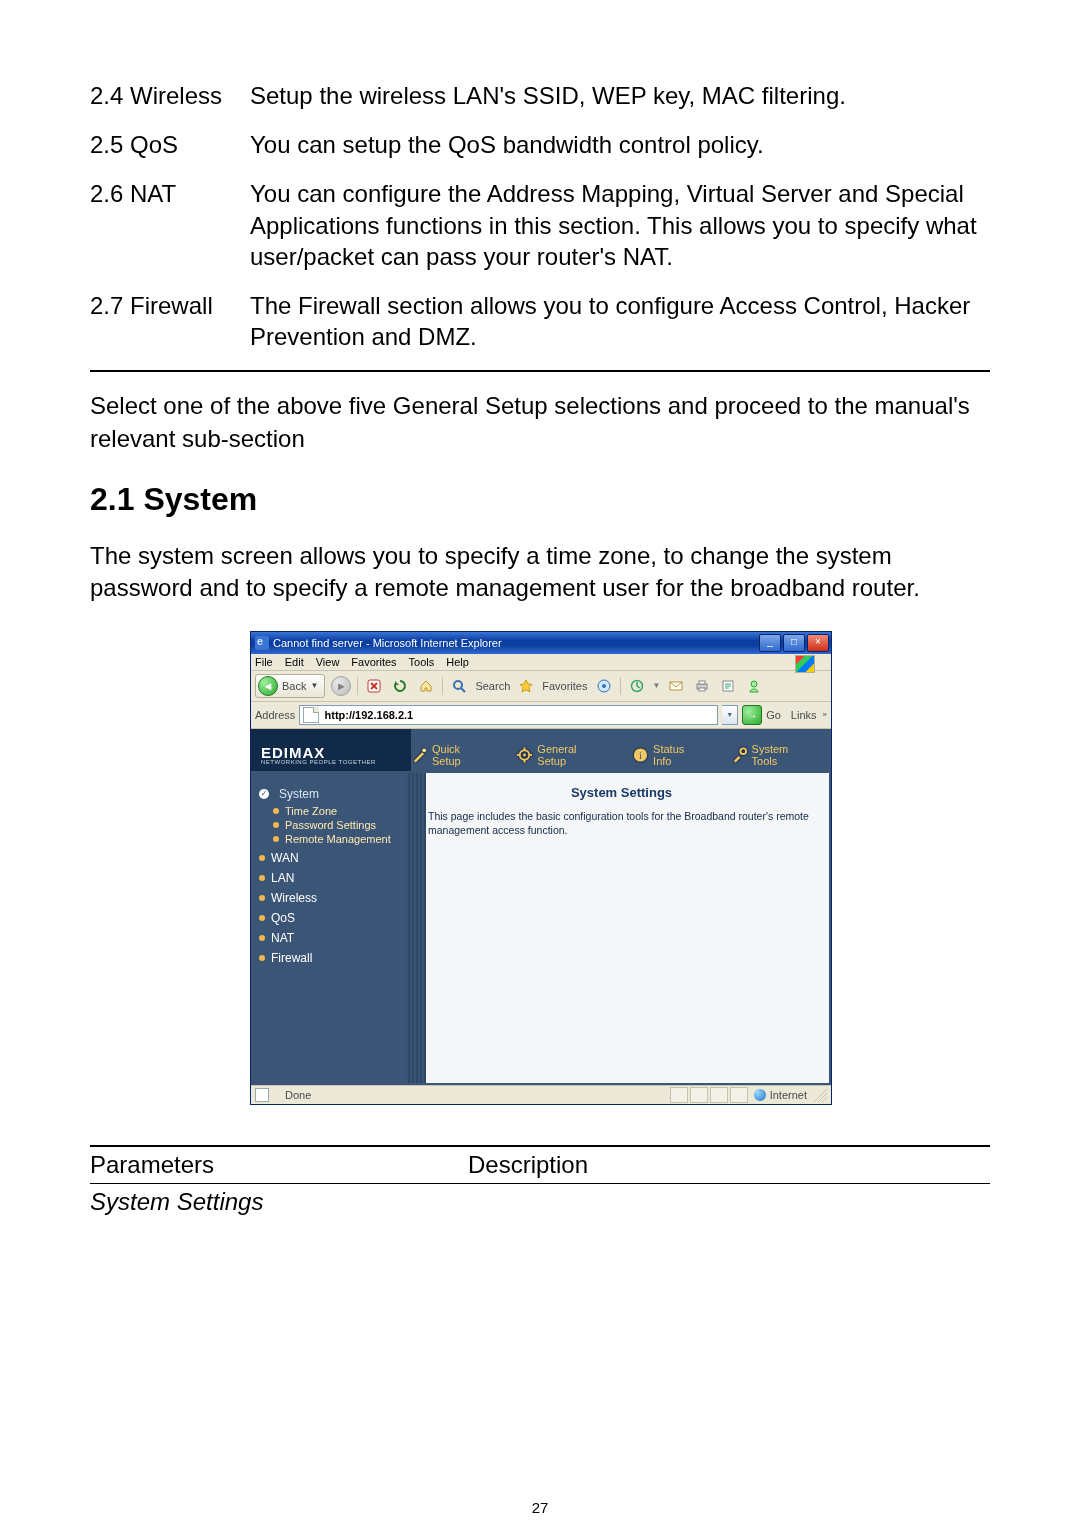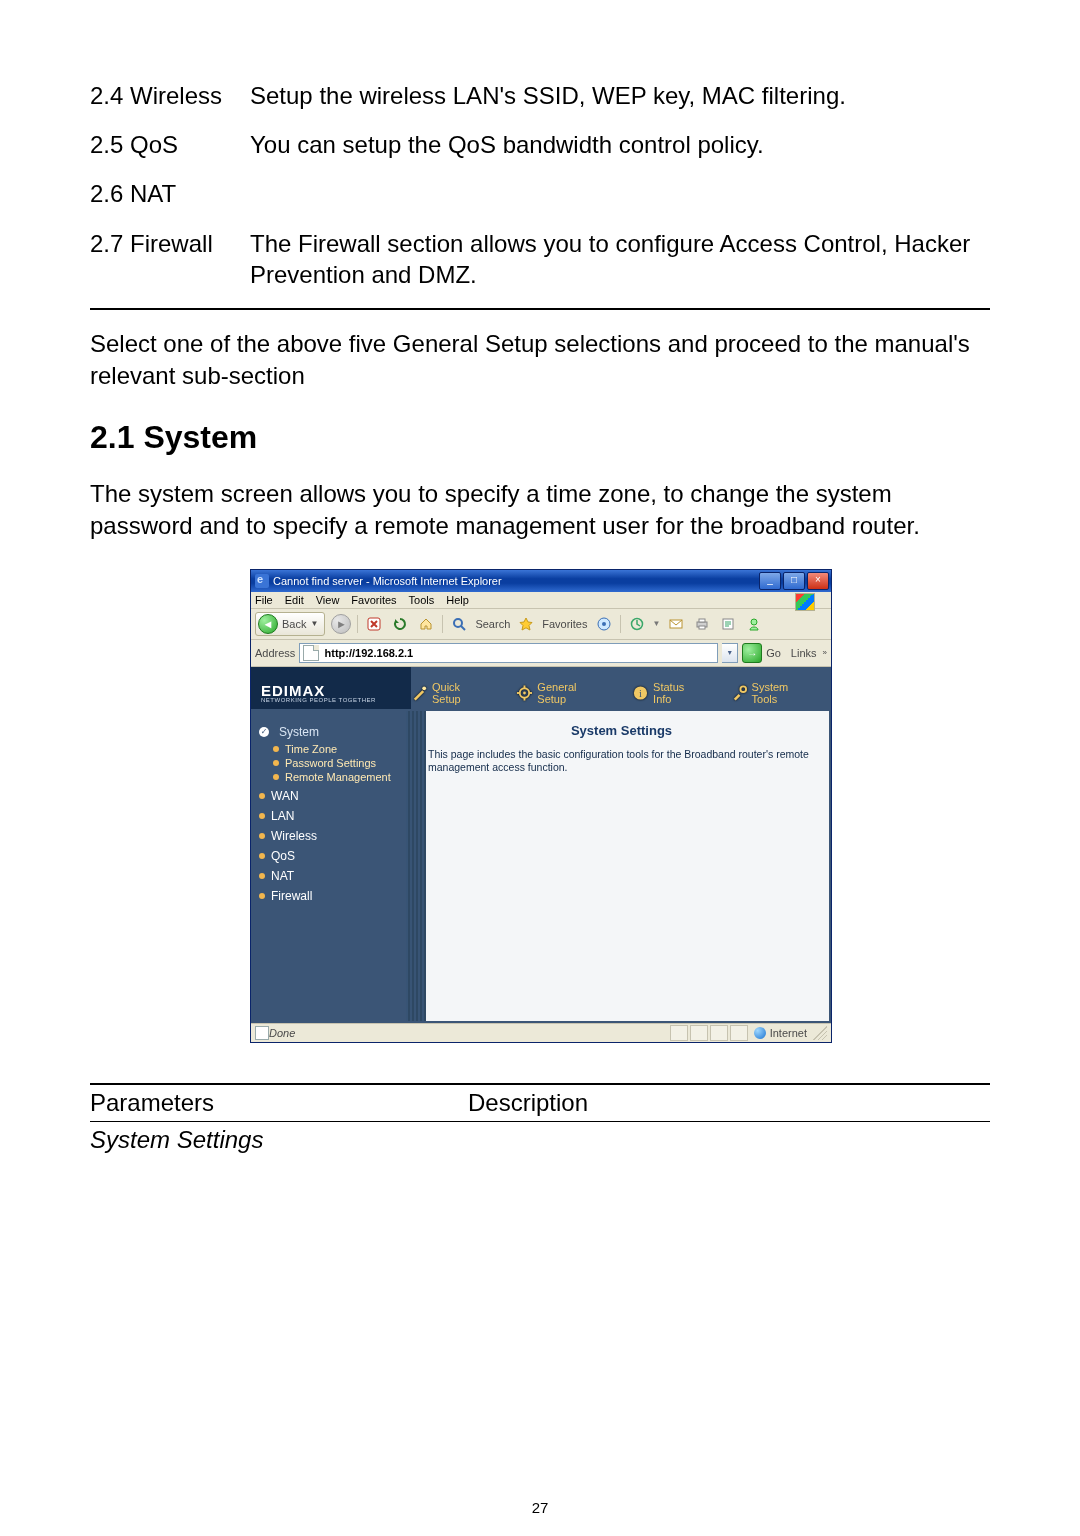--- a/index.html
+++ b/index.html
@@ -192,21 +192,21 @@
     background: repeating-linear-gradient(90deg,#385475 0 2px,#2e4863 2px 4px);
   }
   .content-inner{ margin-left:8px; }
   .content h3{ text-align:center; color:#1a3a68; font-size:13px; font-weight:bold; margin:2px 0 10px 0;}
   .content p{ margin:0; line-height:1.3; font-size:10.5px;}
   .statusbar{
     height:18px; background:#ece9d8; border-top:1px solid #c7c3b0;
     display:flex; align-items:center; font-size:11px; color:#4a4a4a;
     padding:0 4px;
   }
-  .statusbar .left{ display:flex; align-items:center; gap:0; flex:1;font-style:italic;}
+  .statusbar .left{ display:flex; align-items:center; gap:16px; flex:1;}
   .statusbar .page-ico2{width:12px;height:12px;border:1px solid #9aa;background:#fff;}
   .statusbar .cells{ display:flex; gap:2px; margin-right:6px;}
   .statusbar .cell{ width:16px;height:14px;border:1px solid #c7c3b0;background:#f3f1e6;}
   .statusbar .net{ display:flex;align-items:center;gap:4px; margin-right:6px;}
   .statusbar .globe{ width:12px;height:12px;border-radius:50%;background:radial-gradient(circle at 30% 30%,#9fd8ff,#1a73d0);}
   .statusbar .grip{width:14px;height:14px;background:linear-gradient(135deg,transparent 0 50%,#c7c3b0 50% 55%,transparent 55% 65%,#c7c3b0 65% 70%,transparent 70% 80%,#c7c3b0 80% 85%,transparent 85%);}
   
   .param-table{
     width:100%;
     border-collapse:collapse;
@@ -229,20 +229,21 @@
     <div class="spec-row">
       <div class="spec-key">2.4 Wireless</div>
       <div class="spec-val">Setup the wireless LAN's SSID, WEP key, MAC filtering.</div>
     </div>
     <div class="spec-row">
       <div class="spec-key">2.5 QoS</div>
       <div class="spec-val">You can setup the QoS bandwidth control policy.</div>
     </div>
     <div class="spec-row">
       <div class="spec-key">2.6 NAT</div>
+      <div class="spec-val">You can configure the Address Mapping, Virtual Server and Special Applications functions in this section. This allows you to specify what user/packet can pass your router's NAT.</div>
     </div>
     <div class="spec-row">
       <div class="spec-key">2.7 Firewall</div>
       <div class="spec-val">The Firewall section allows you to configure Access Control, Hacker Prevention and DMZ.</div>
     </div>
   </div>
 
   <hr class="rule">
 
   <div class="paragraph">Select one of the above five General Setup selections and proceed to the manual's relevant sub-section</div>

